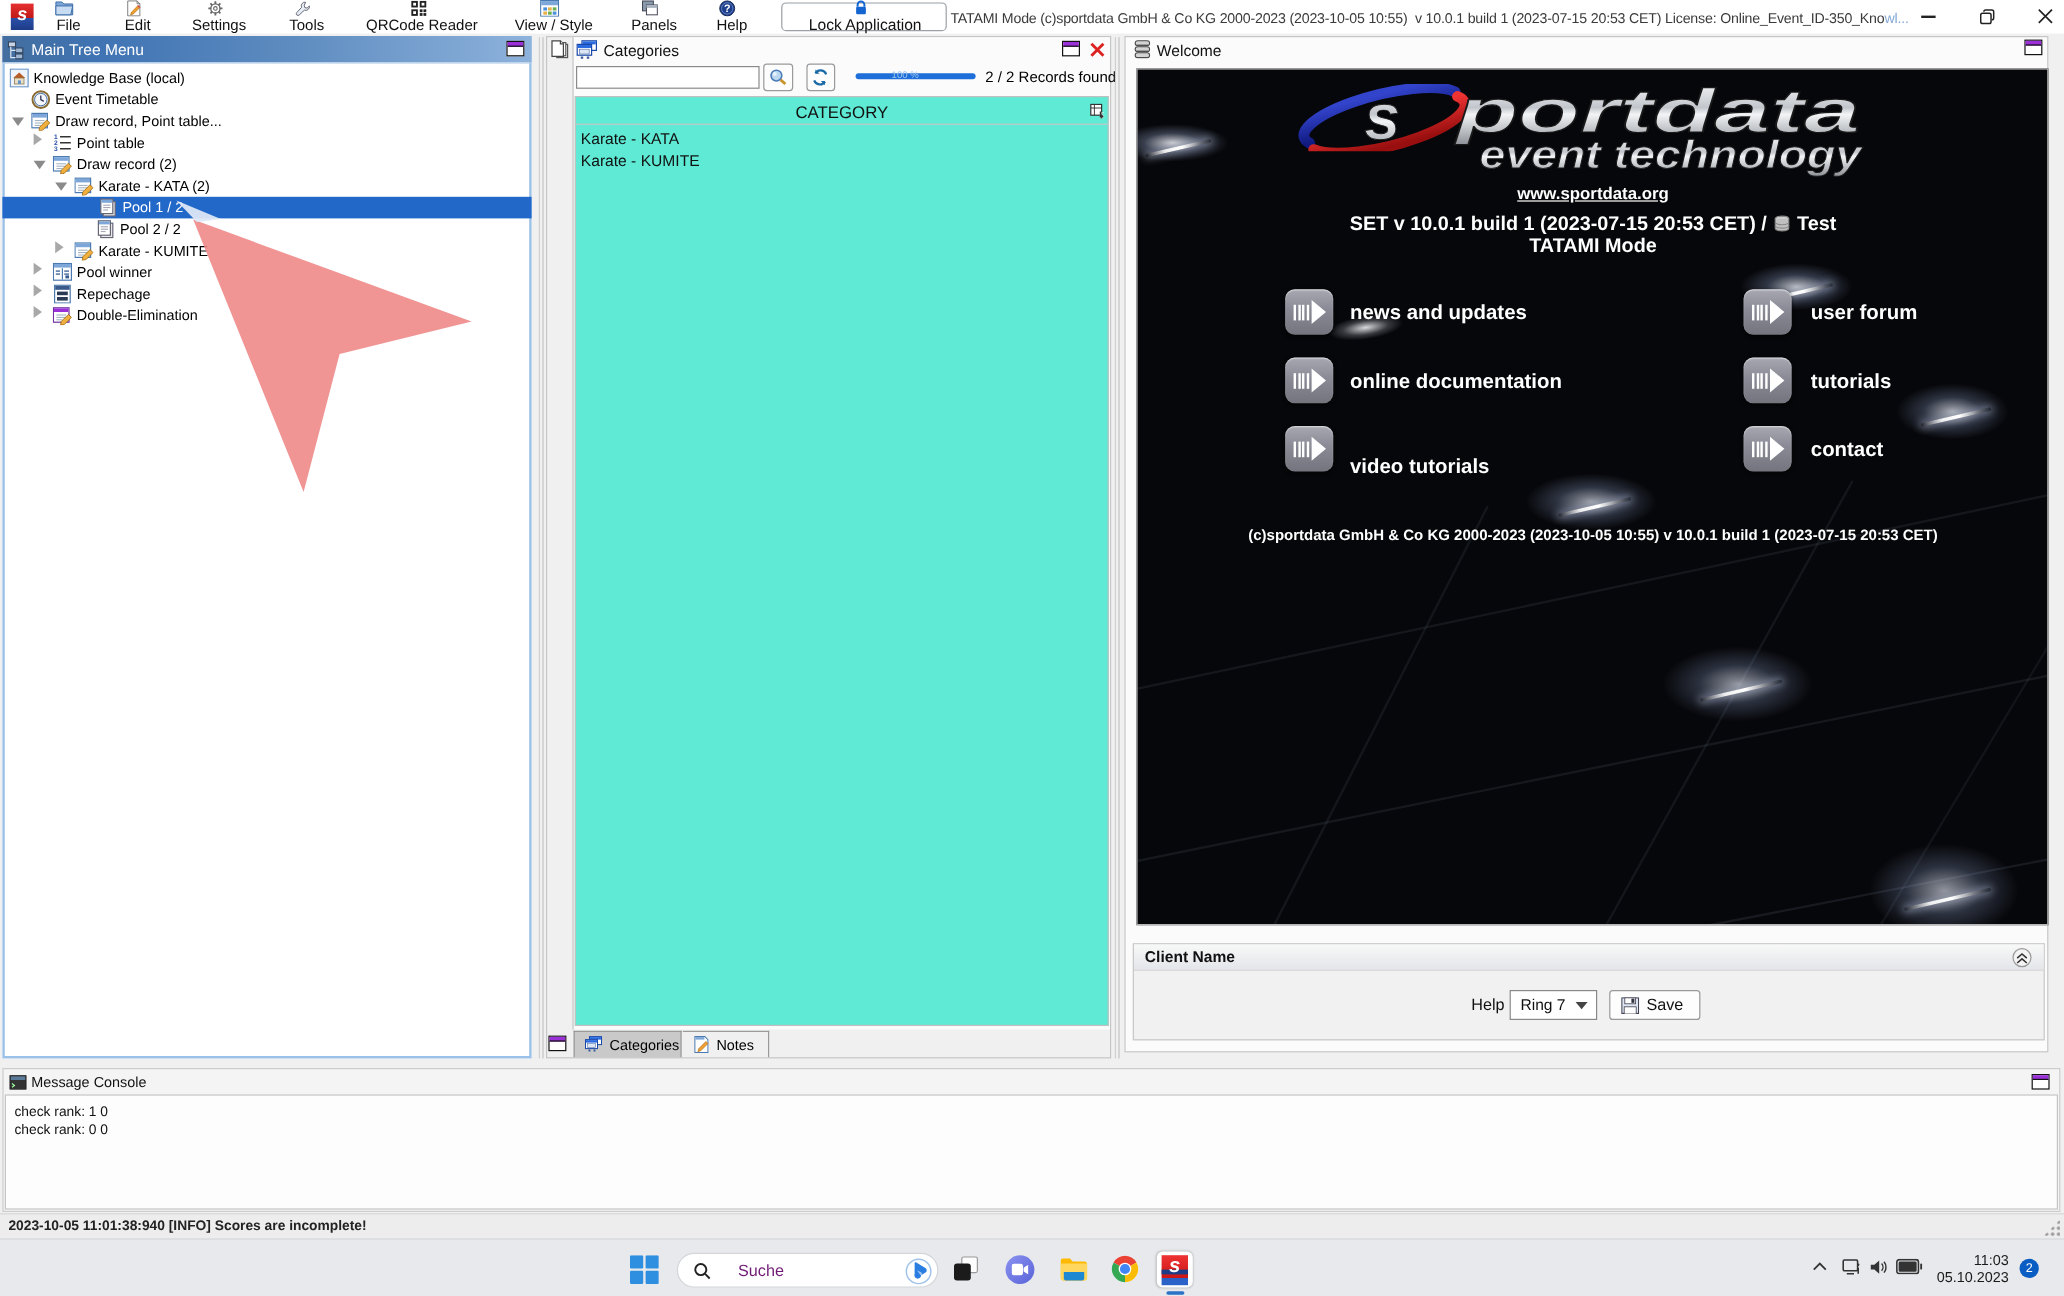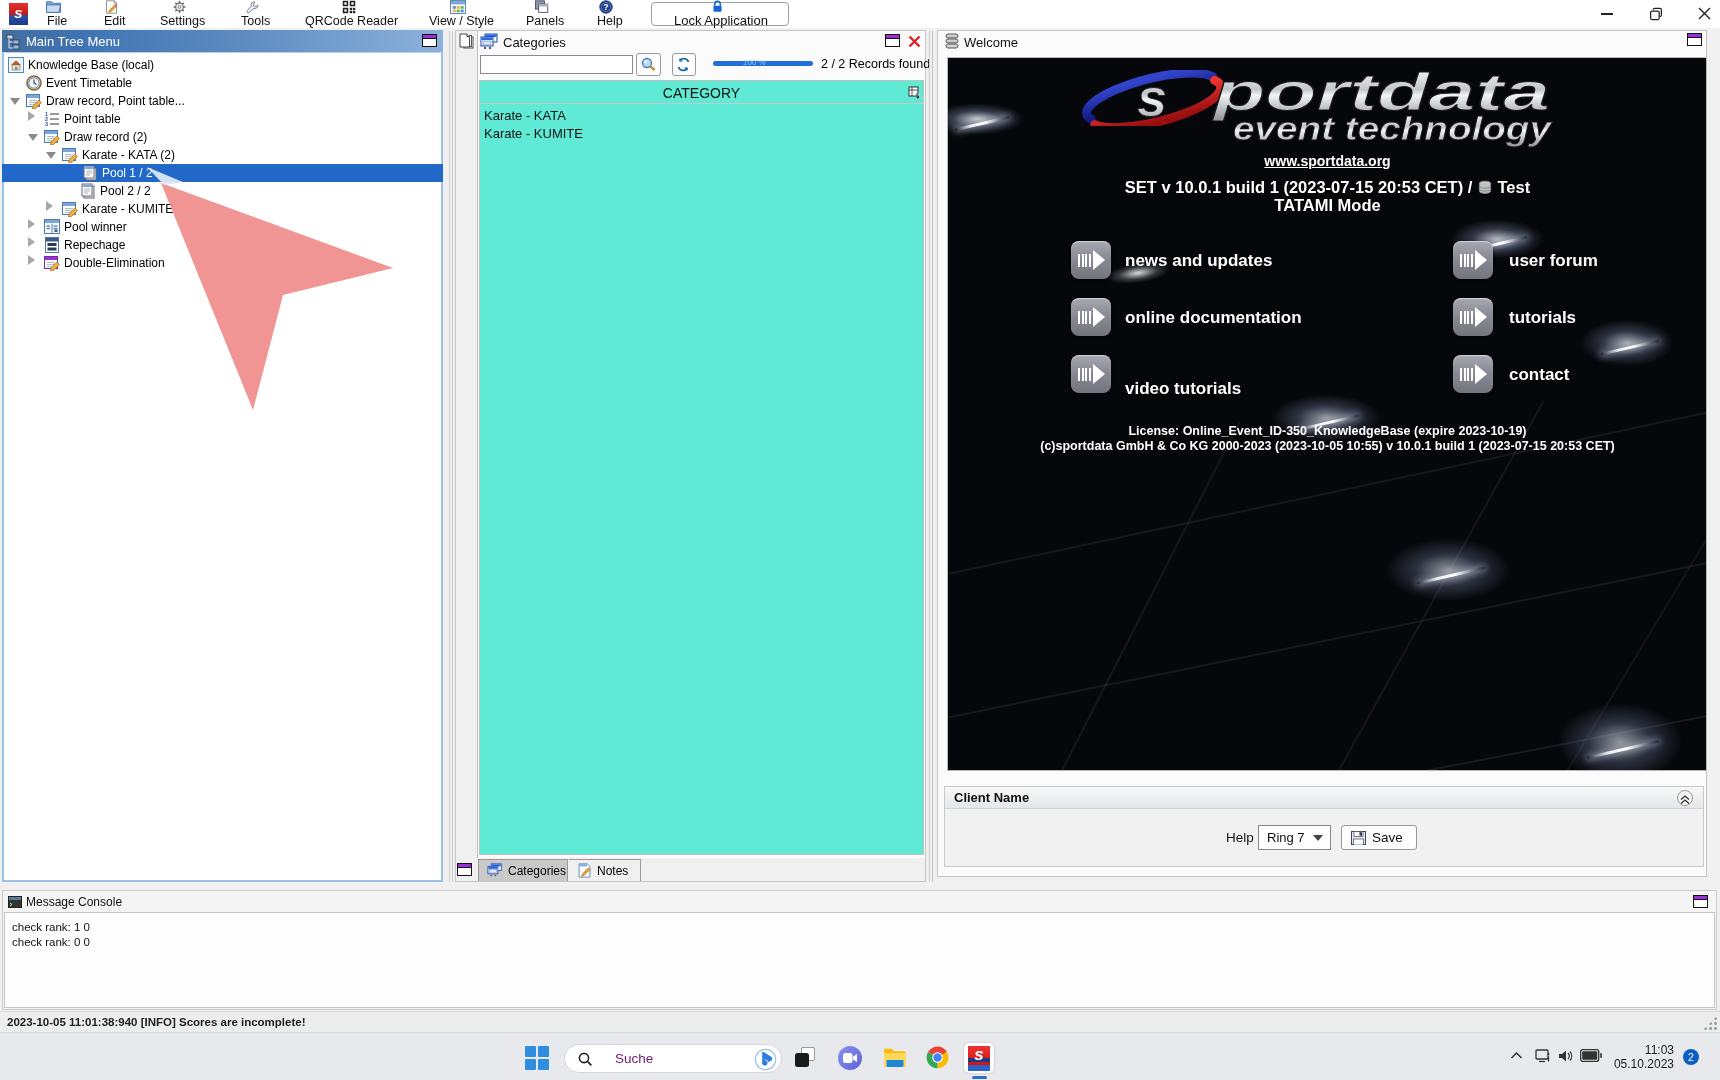--- a/index.html
+++ b/index.html
@@ -162,20 +162,21 @@
       <span style="margin-left:7px;">Help</span>
     </div>
   <div class="abs" style="left:651px;top:2px;width:138px;height:24px;background:#fff;border:1px solid #9aa0a6;border-radius:4px;"></div>
   <div class="mi" style="left:668px;">
       <svg class="micon" width="15" height="16" viewBox="0 0 15 16">
         <path d="M4 7V5a3.5 3.5 0 0 1 7 0v2" fill="none" stroke="#1464d2" stroke-width="2"></path>
         <rect x="2.5" y="7" width="10" height="7.5" rx="1.2" fill="#1464d2"></rect>
       </svg>
       <span style="margin-left:6px;font-size:13px;">Lock Application</span>
     </div>
+  <div class="abs" style="left:792px;top:8px;width:802px;height:16px;font-size:11.8px;letter-spacing:-0.15px;color:#3a3a3a;white-space:nowrap;overflow:hidden;">TATAMI Mode (c)sportdata GmbH &amp; Co KG 2000-2023 (2023-10-05 10:55)&nbsp; v 10.0.1 build 1 (2023-07-15 20:53 CET) License: Online_Event_ID-350_Kno<span style="color:#85a9d6;">wl...</span></div>
 
   <div class="abs" style="left:1601px;top:13px;width:12px;height:1.6px;background:#222;"></div>
   <svg class="abs" style="left:1649px;top:7px;" width="14" height="14" viewBox="0 0 14 14">
       <path d="M4.2 2.8c0-.9.6-1.5 1.5-1.5h5.2c.9 0 1.5.6 1.5 1.5V8c0 .9-.6 1.5-1.5 1.5" fill="none" stroke="#222" stroke-width="1.25"></path>
       <rect x="1.6" y="4" width="8.6" height="8.6" rx="1.5" fill="#fff" stroke="#222" stroke-width="1.25"></rect>
     </svg>
   <svg class="abs" style="left:1698px;top:7px;" width="13" height="13" viewBox="0 0 13 13">
       <path d="M1 1l11 11M12 1L1 12" stroke="#222" stroke-width="1.4"></path>
     </svg>
 </div>
@@ -441,21 +442,20 @@
       <div class="wlbl" style="left:177px;top:250px;">online documentation</div>
     <div class="wbtn" style="left:123px;top:297px;"></div>
       <div class="wlbl" style="left:177px;top:321px;">video tutorials</div>
     <div class="wbtn" style="left:505px;top:183px;"></div>
       <div class="wlbl" style="left:561px;top:193px;">user forum</div>
     <div class="wbtn" style="left:505px;top:240px;"></div>
       <div class="wlbl" style="left:561px;top:250px;">tutorials</div>
     <div class="wbtn" style="left:505px;top:297px;"></div>
       <div class="wlbl" style="left:561px;top:307px;">contact</div>
 
-    <div class="abs" style="left:0;top:366px;width:759px;text-align:center;font-size:12.5px;font-weight:bold;color:#fff;">License: Online_Event_ID-350_KnowledgeBase (expire 2023-10-19)</div>
     <div class="abs" style="left:0;top:381px;width:759px;text-align:center;font-size:12.5px;font-weight:bold;color:#fff;">(c)sportdata GmbH &amp; Co KG 2000-2023 (2023-10-05 10:55) v 10.0.1 build 1 (2023-07-15 20:53 CET)</div>
   </div>
 
   <div id="clientname">
     <div id="cnhead">Client Name</div>
     <div class="abs" style="left:732px;top:3px;width:16px;height:16px;border-radius:50%;border:1px solid #999;background:#f4f4f4;"><svg width="10" height="10" viewBox="0 0 10 10" style="margin:2px 0 0 2px;">
           <path d="M1 4.5L5 1l4 3.5M1 8.5L5 5l4 3.5" fill="none" stroke="#333" stroke-width="1.3"></path>
         </svg></div>
     <div class="abs" style="left:281px;top:43px;font-size:13.5px;color:#111;">Help</div>
     <div class="abs" style="left:313px;top:38px;width:73px;height:25px;background:#fff;border:1px solid #888;">

